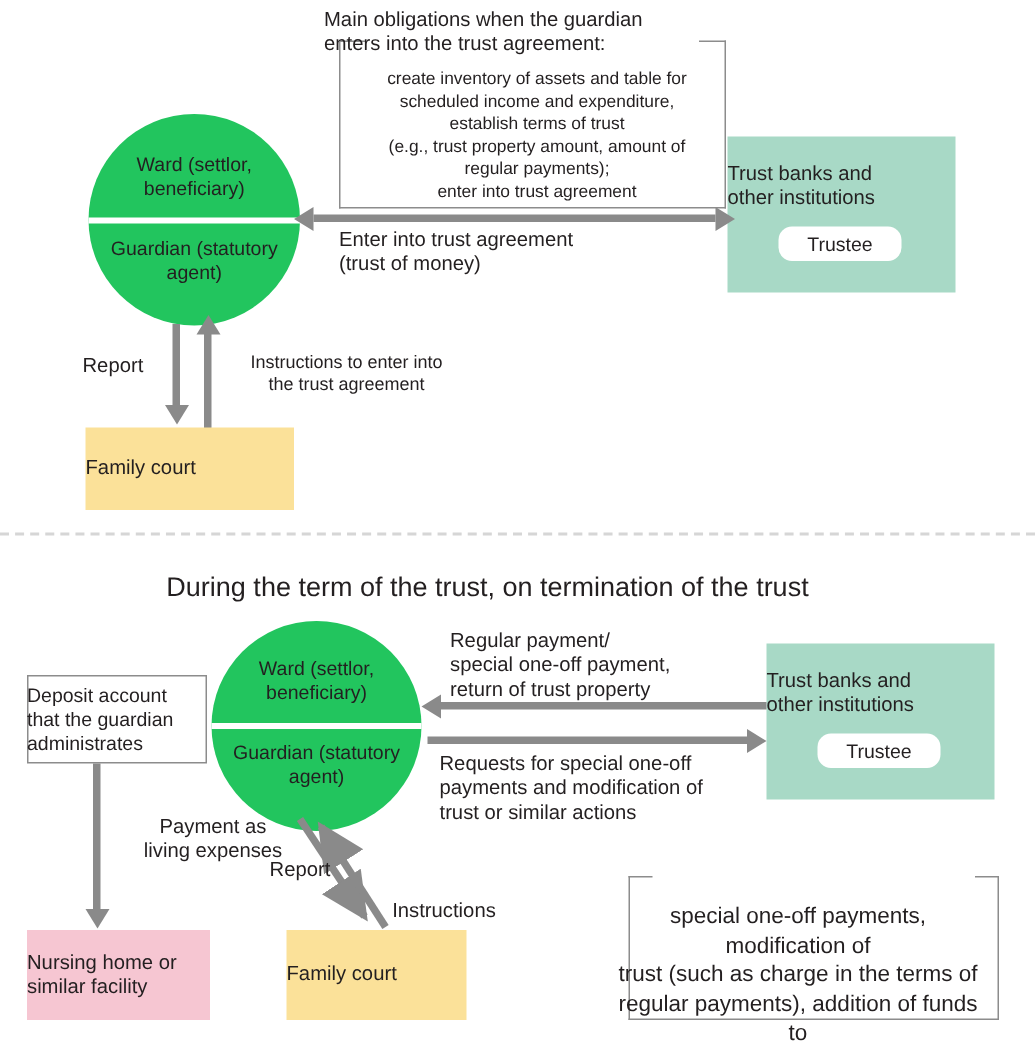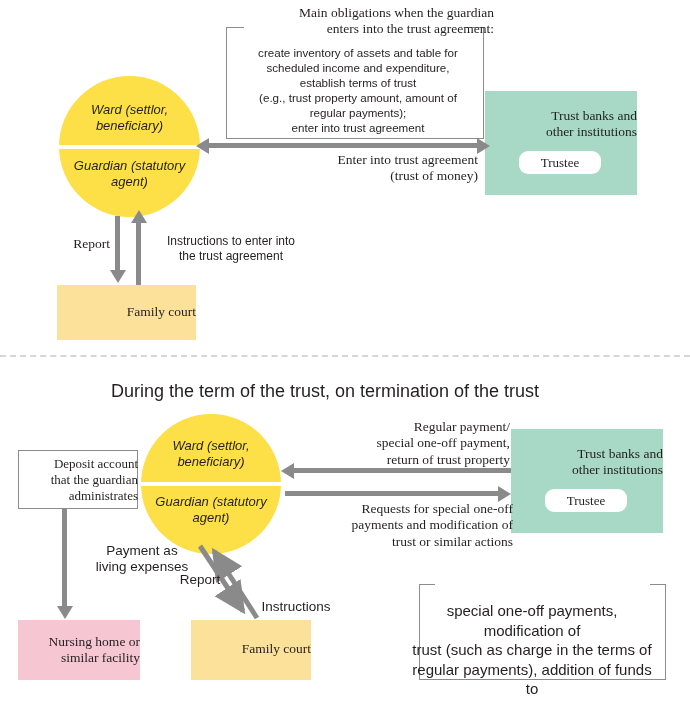--- a/index.html
+++ b/index.html
@@ -6,25 +6,25 @@
   body{
     width:690px;height:701px;position:relative;overflow:hidden;
     font-family:"Liberation Sans","DejaVu Sans",sans-serif;
     color:#231f20;
     -webkit-font-smoothing:antialiased;
   }
   .canvas{position:absolute;left:0;top:0;width:690px;height:701px;}
 
   
   .txt{position:absolute;box-sizing:border-box;line-height:1.22;white-space:pre-line;}
-  .c{text-align:right;font-family:Liberation Serif, serif;}
+  .c{text-align:left;}
   .l{text-align:center;}
 
   
-  .circle{position:absolute;border-radius:50%;background:#fde047;font-style:italic;}
+  .circle{position:absolute;border-radius:50%;background:#22c55e;}
   .circle .divider{position:absolute;left:0;width:100%;height:4px;background:#ffffff;top:50%;margin-top:-2px;}
   .circle .lbl{position:absolute;left:0;width:100%;text-align:center;line-height:1.2;}
 
   
   .box{position:absolute;box-sizing:border-box;display:flex;align-items:center;justify-content:center;text-align:center;line-height:1.22;}
   .green{background:#a8d9c6;}
   .yellow{background:#fbe199;}
   .pink{background:#f6c6d2;}
   .white-outline{background:#ffffff;border:1px solid #8c8c8c;}
   .pill{position:absolute;background:#ffffff;border-radius:9px;display:flex;align-items:center;justify-content:center;}

